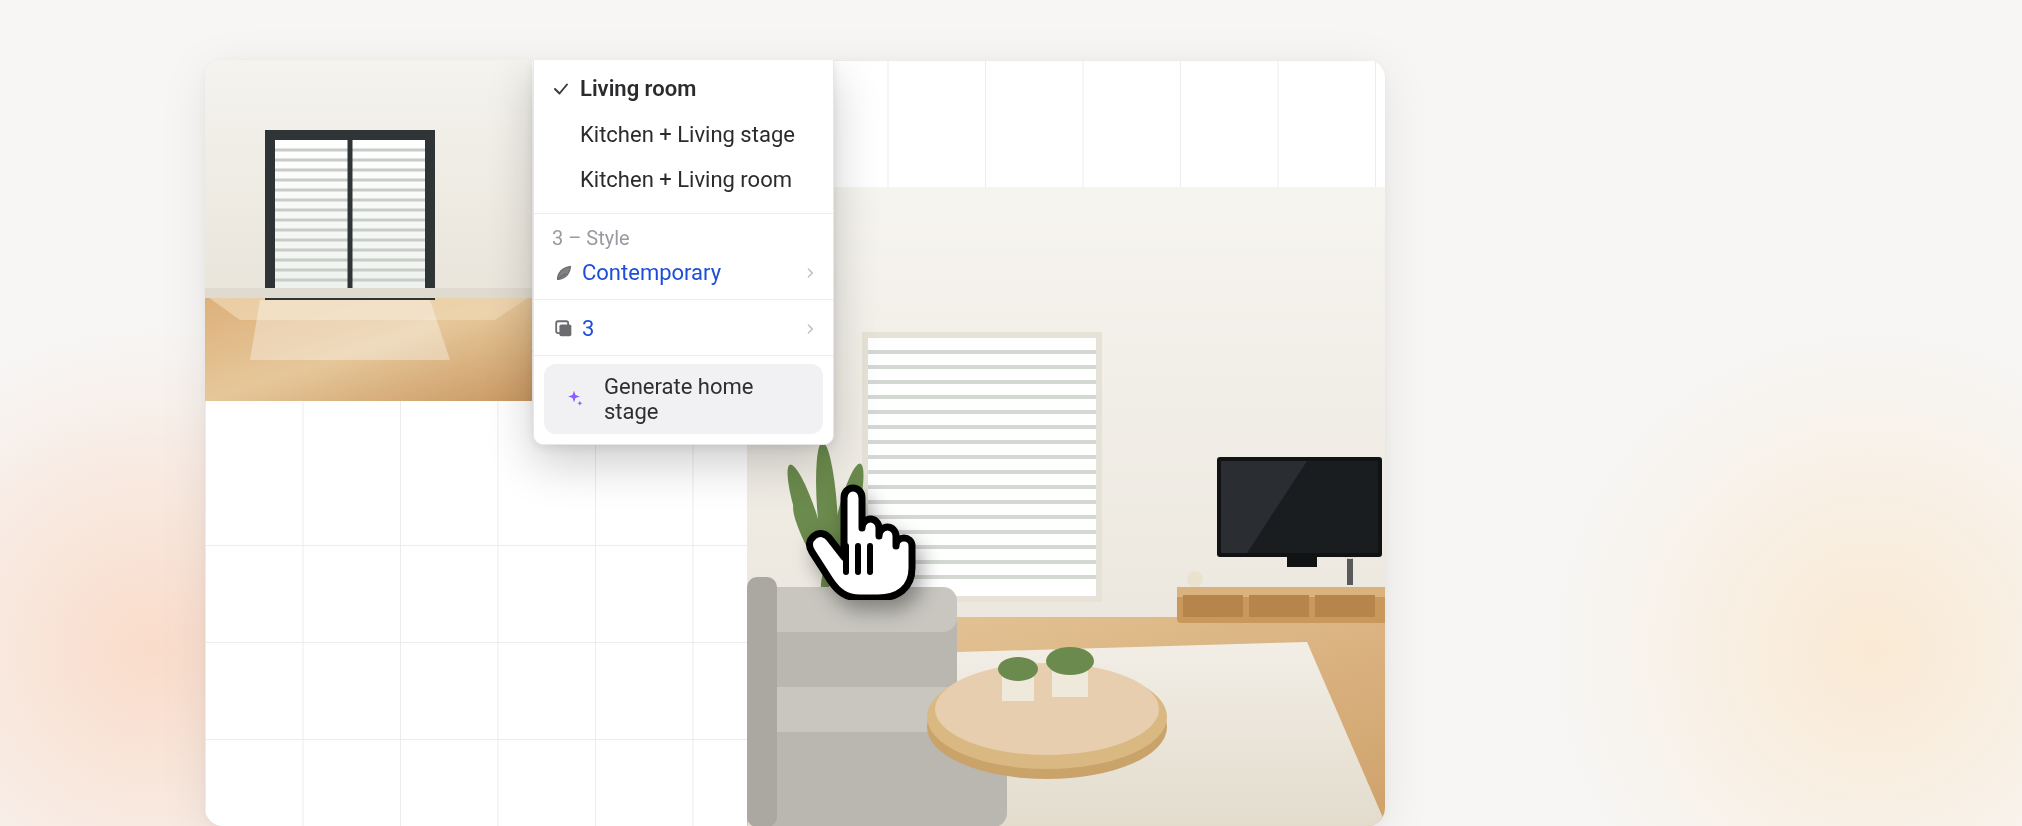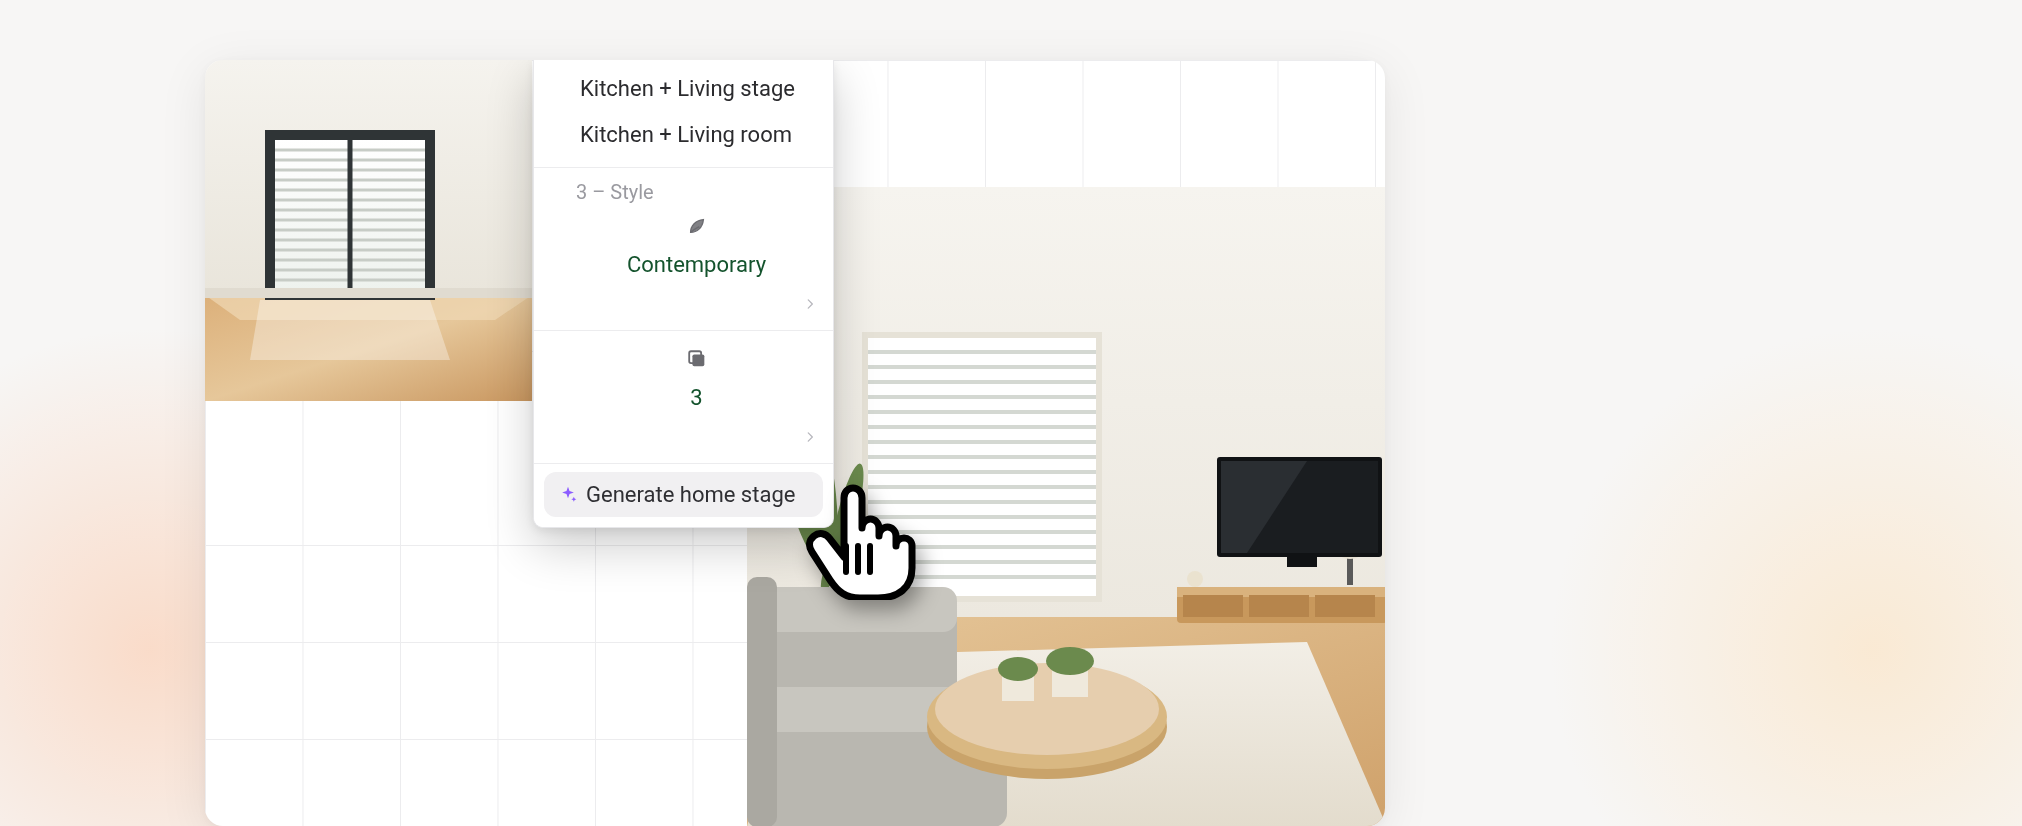--- a/index.html
+++ b/index.html
@@ -90,56 +90,54 @@
     display: inline-flex;
     justify-content: flex-start;
     color: #3a3a3d;
   }
   .pop-item.selected { font-weight: 650; }
 
   .pop-divider { height: 1px; background: #ececee; }
 
   .pop-section {
     padding: 12px 16px 8px 18px;
-    margin-left: 24px;
   }
   .pop-section-header {
     color: #9a9aa0;
     font-size: 20px;
     padding-bottom: 6px;
   }
   .pop-section-row {
     display: flex;
     align-items: center;
-    gap: 14px;
+    gap: 6px;
     padding: 4px 0 6px 0;
-    color: #14532d;
+    color: #1d4ed8;
     cursor: pointer;
-    flex-direction: column;
   }
   .pop-section-row .lead-icon {
     width: 24px; height: 24px; display: inline-flex; align-items: center; justify-content: center;
     color: #6b6b70;
   }
   .pop-section-row .chev {
     margin-left: auto;
     color: #b7b7bd;
   }
 
   .pop-generate-wrap {
     padding: 8px 10px 10px;
     background: #fff;
     border-top: 1px solid #ececee;
   }
   .pop-generate {
     display: flex;
     align-items: center;
-    gap: 8px;
+    gap: 20px;
     width: 100%;
-    padding: 10px 14px;
+    padding: 10px 20px;
     border-radius: 12px;
     background: #f1f0f2;
     color: #2f2f33;
     font-size: 22px;
     cursor: pointer;
   }
   .pop-generate .spark { color: #8c5cff; display: inline-flex; }
 
   
   .cursor-hand {
@@ -296,20 +294,28 @@
       <rect x="470" y="270" width="165" height="100" rx="3" fill="#101214"></rect>
       <rect x="474" y="274" width="157" height="92" fill="#1a1d20"></rect>
       <polygon points="474,274 560,274 500,366 474,366" fill="#2a2e32"></polygon>
       <rect x="540" y="370" width="30" height="10" fill="#101214"></rect>
     </svg>
   </div>
 
   <div class="popover">
 
     <div class="pop-list">
+      <div class="pop-item selected">
+        <span class="check-slot">
+          <svg width="18" height="18" viewBox="0 0 24 24" fill="none" stroke="currentColor" stroke-width="2.6" stroke-linecap="round" stroke-linejoin="round">
+              <polyline points="4 12 10 18 20 6"></polyline>
+            </svg>
+        </span>
+        <span>Living room</span>
+      </div>
       <div class="pop-item">
         <span class="check-slot"></span>
         <span>Kitchen + Living stage</span>
       </div>
       <div class="pop-item">
         <span class="check-slot"></span>
         <span>Kitchen + Living room</span>
       </div>
     </div>
 

